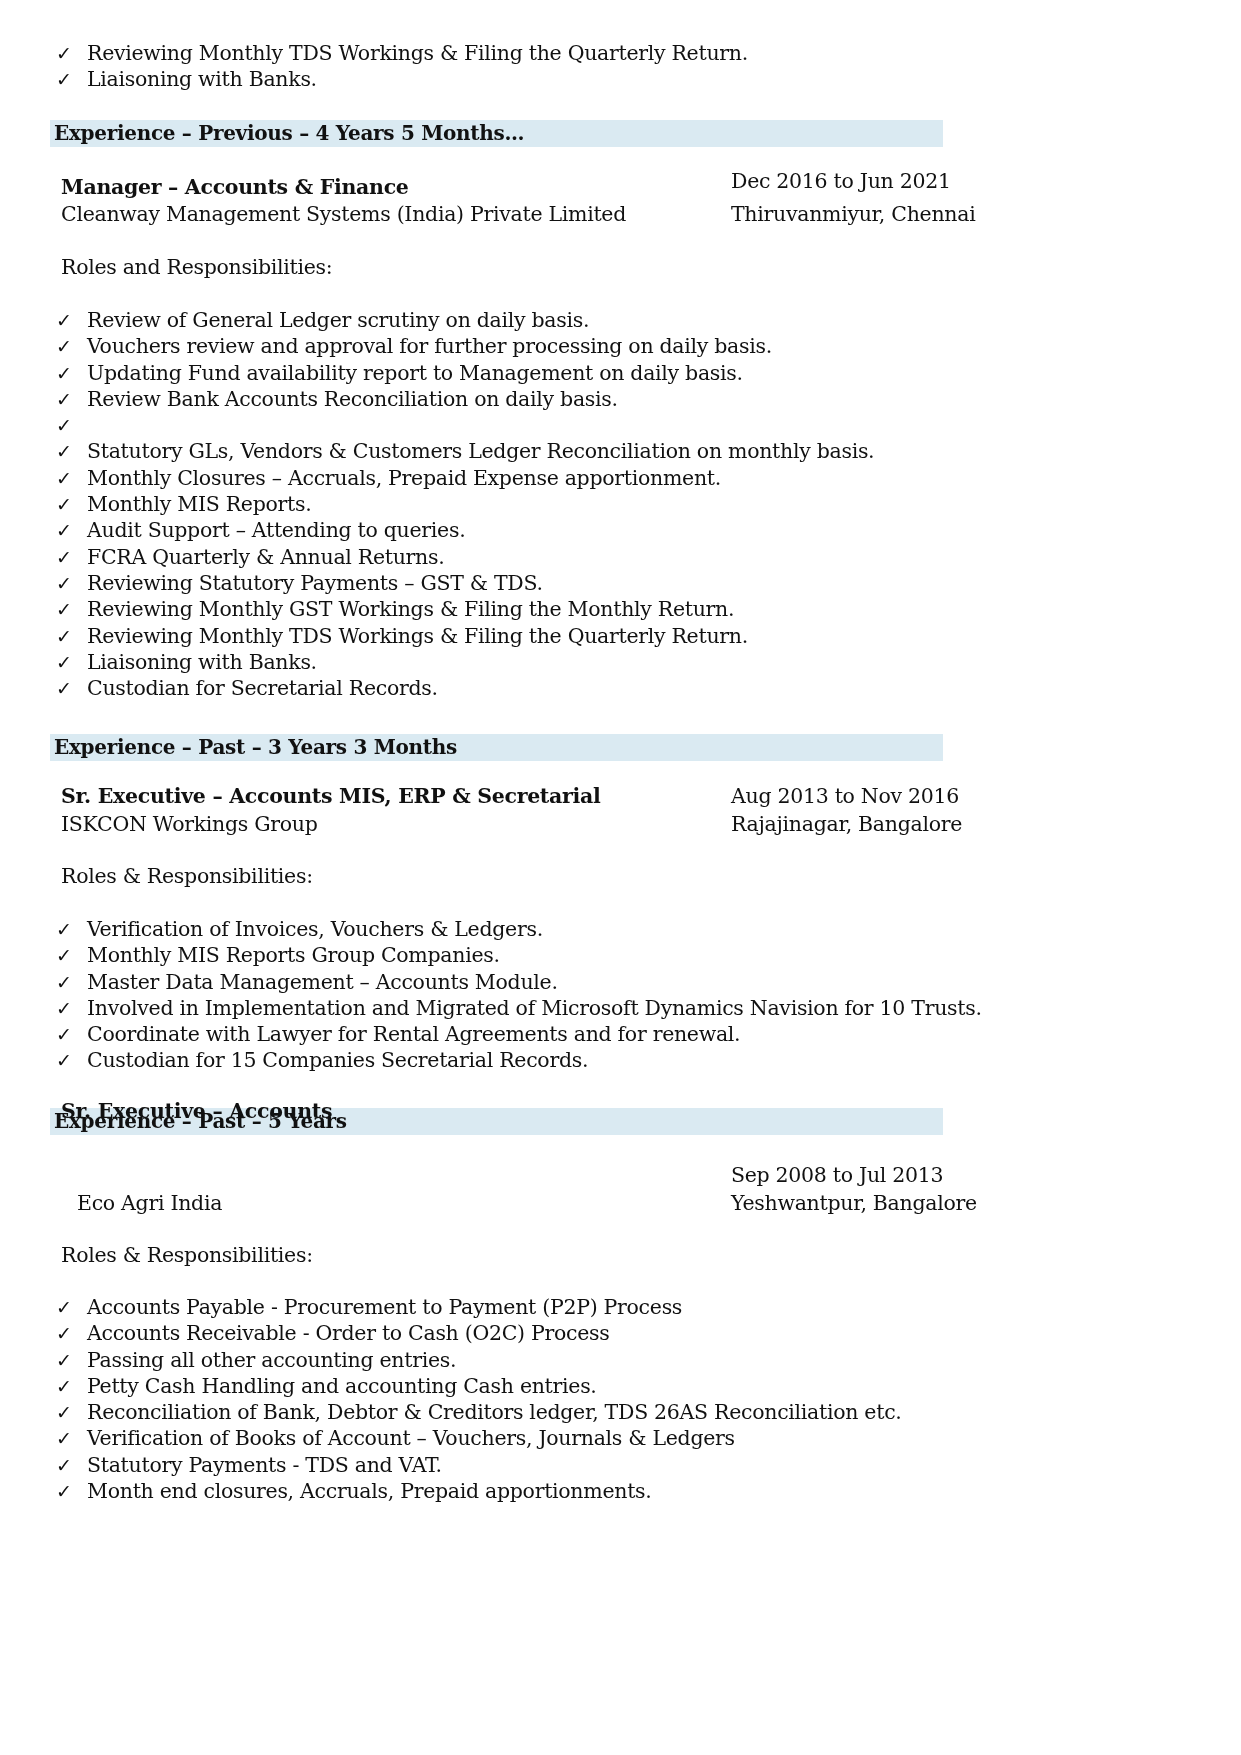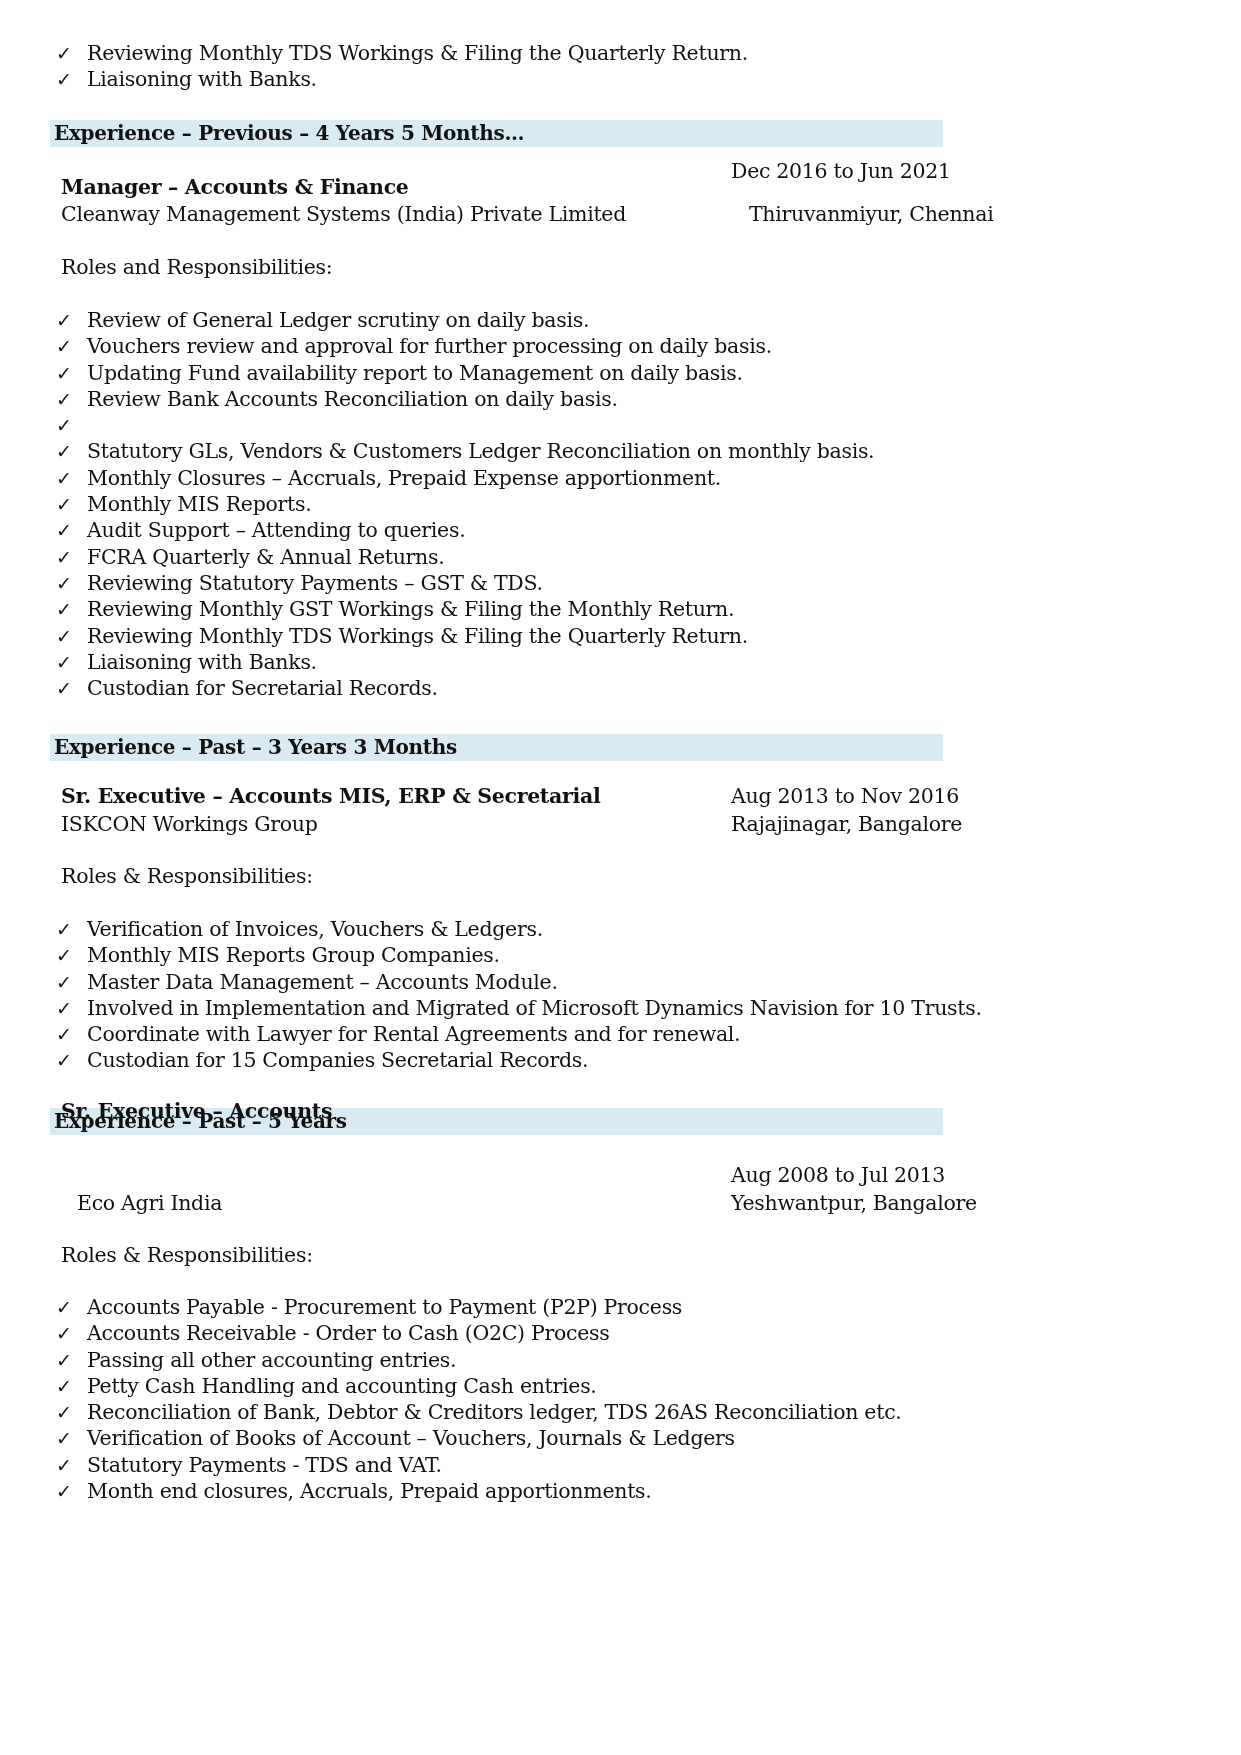--- a/index.html
+++ b/index.html
@@ -37,23 +37,23 @@
     <li>
         <span class="check">✓</span>
         <span>Liaisoning with Banks.</span>
       </li>
   </ul>
 
   <div class="section-bar" style="top:120px;">
     <span>Experience – Previous – 4 Years 5 Months…</span>
   </div>
   <div class="abs txt bold" style="left:53px; top:174px;">Manager – Accounts &amp; Finance</div>
-  <div class="abs txt" style="left:723px; top:158px;">Dec 2016 to Jun 2021</div>
+  <div class="abs txt" style="left:723px; top:168px;">Dec 2016 to Jun 2021</div>
   <div class="abs txt" style="left:53px; top:201px;">Cleanway Management Systems (India) Private Limited</div>
-  <div class="abs txt" style="left:741px; top:201px;">Thiruvanmiyur, Chennai</div>
+  <div class="abs txt" style="left:723px; top:201px;">Thiruvanmiyur, Chennai</div>
   <div class="abs txt" style="left:53px; top:254px;">Roles and Responsibilities:</div>
   <ul class="bullet-list" style="top:307px;">
       <li>
         <span class="check">✓</span>
         <span>Review of General Ledger scrutiny on daily basis.</span>
       </li>
       <li>
         <span class="check">✓</span>
         <span>Vouchers review and approval for further processing on daily basis.</span>
       </li>
@@ -142,21 +142,21 @@
       <li>
         <span class="check">✓</span>
         <span>Custodian for 15 Companies Secretarial Records.</span>
       </li>
     </ul>
 
   <div class="section-bar" style="top:1108px;">
     <span>Experience – Past – 5 Years</span>
   </div>
   <div class="abs txt bold" style="left:53px; top:1098px;text-align:right;">Sr. Executive – Accounts</div>
-  <div class="abs txt" style="left:723px; top:1162px;">Aug 2008 to Jul 2013</div>
+  <div class="abs txt" style="left:723px; top:1162px;">Sep 2008 to Jul 2013</div>
   <div class="abs txt" style="left:69px; top:1190px;">Eco Agri India</div>
   <div class="abs txt" style="left:723px; top:1190px;">Yeshwantpur, Bangalore</div>
   <div class="abs txt" style="left:53px; top:1242px;">Roles &amp; Responsibilities:</div>
   <ul class="bullet-list" style="top:1294px;">
       <li>
         <span class="check">✓</span>
         <span>Accounts Payable - Procurement to Payment (P2P) Process</span>
       </li>
       <li>
         <span class="check">✓</span>

